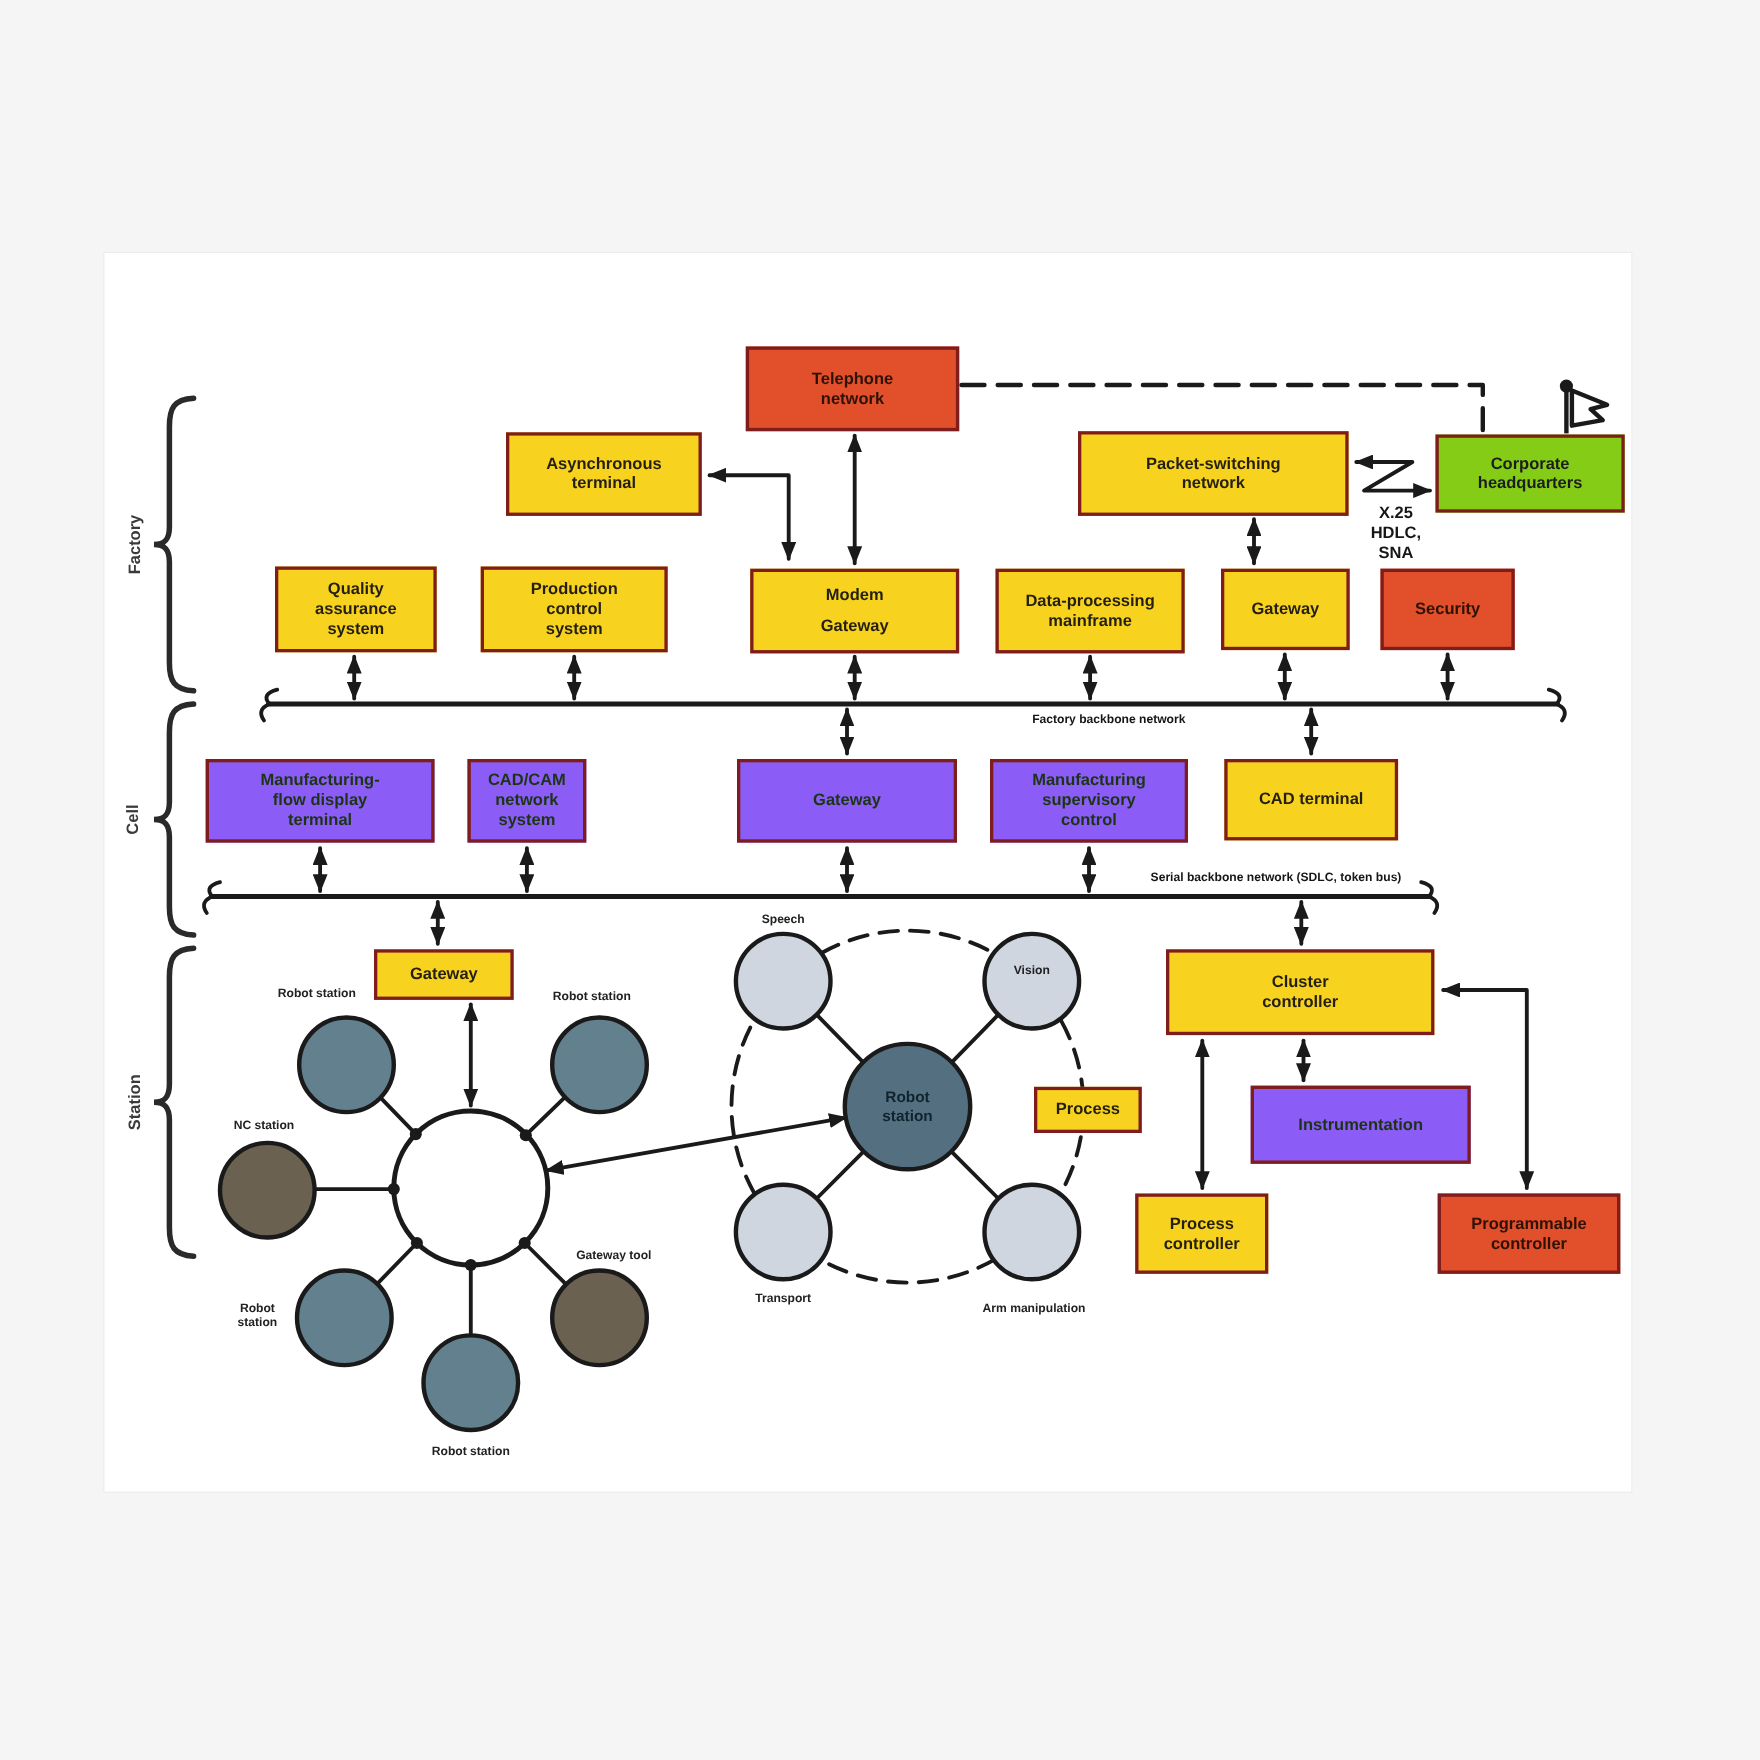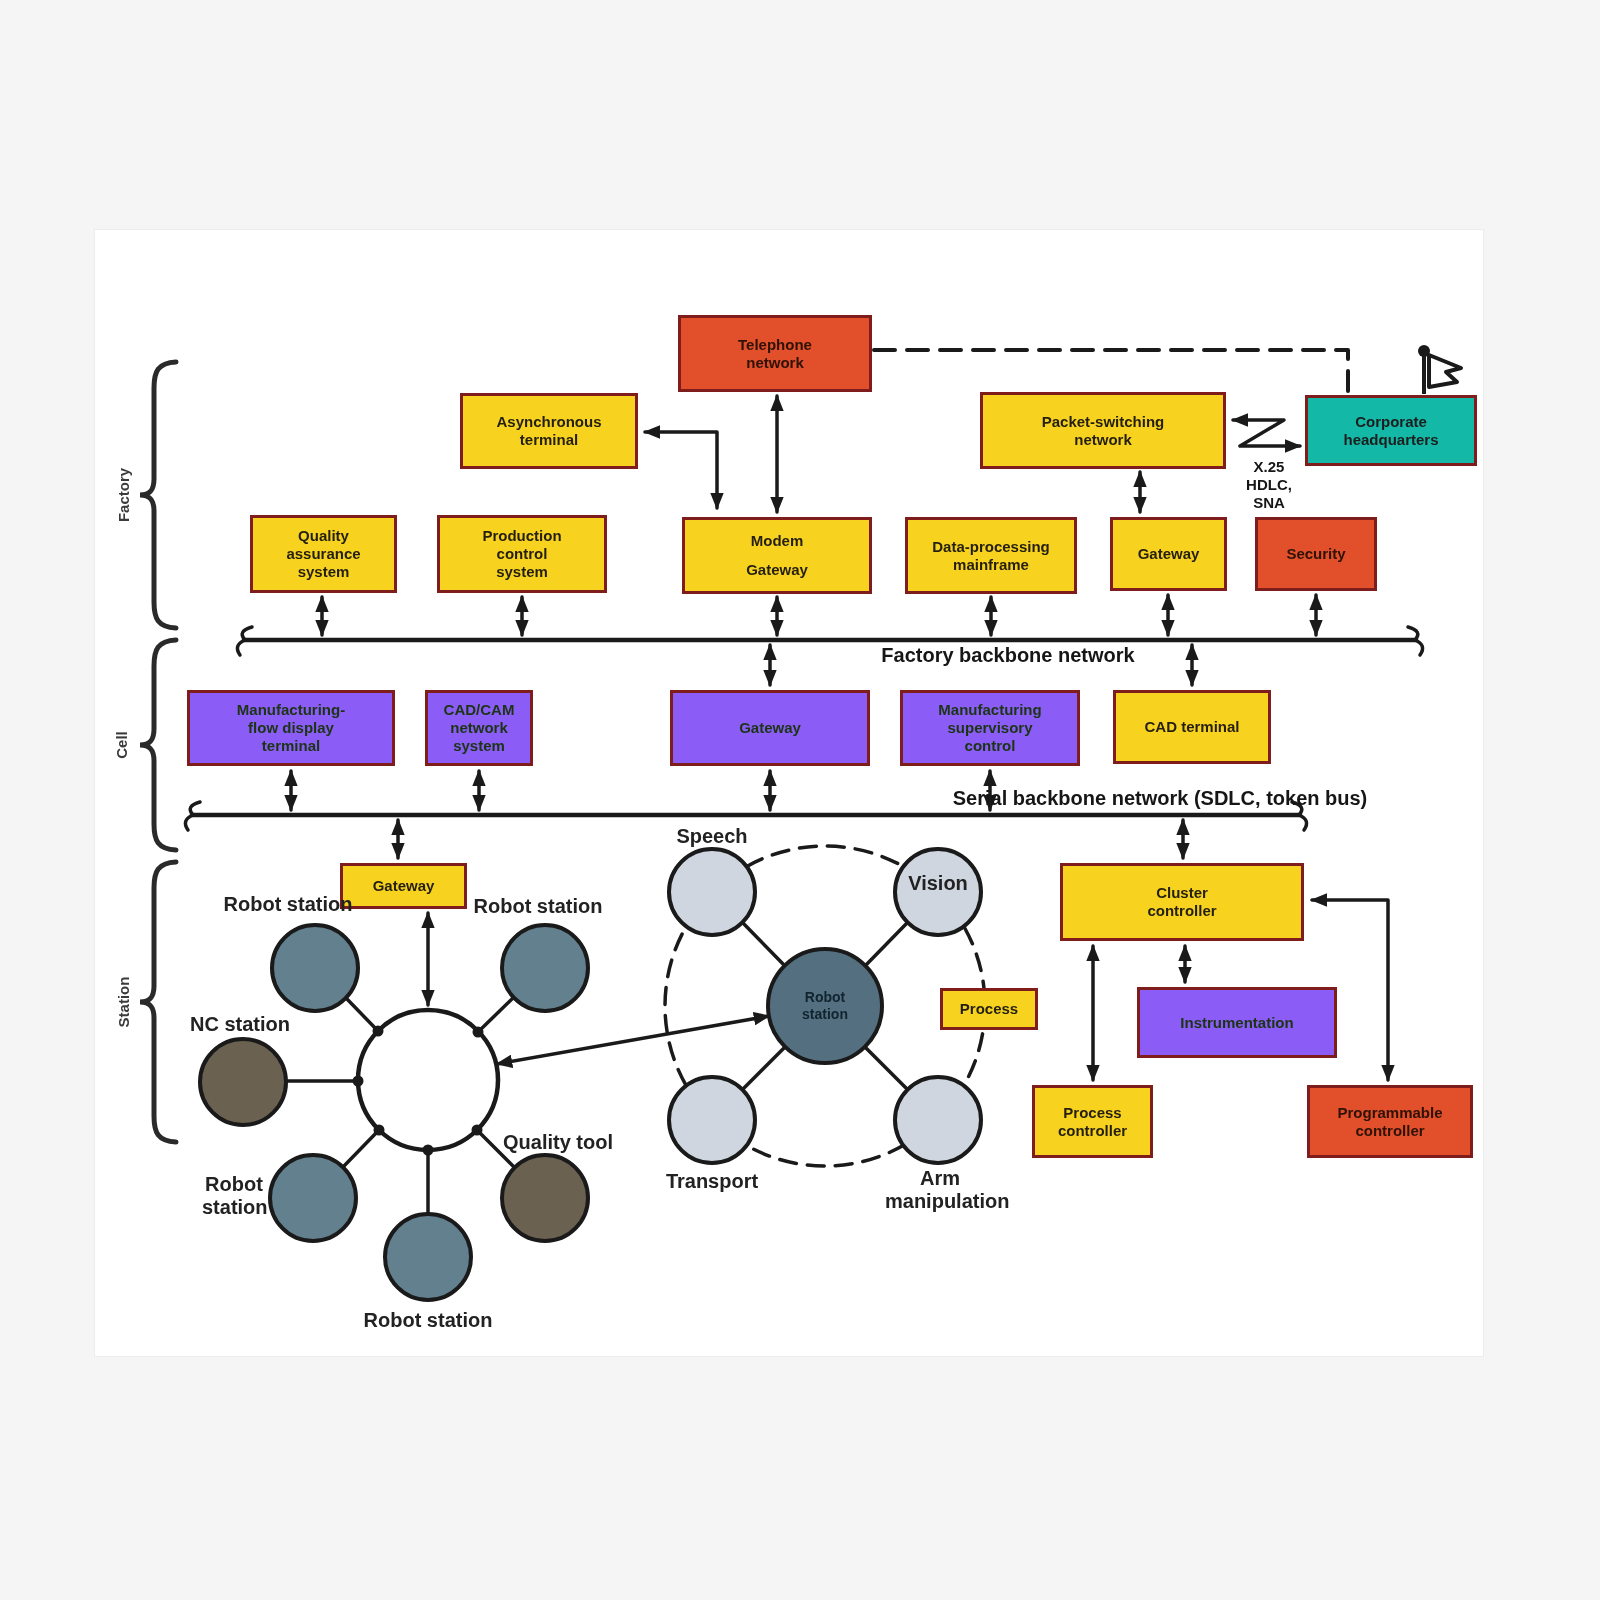--- a/index.html
+++ b/index.html
@@ -11,32 +11,32 @@
   .bus{stroke-width:4.5;}
   .a2{marker-start:url(#ah);marker-end:url(#ah);}
   .dashln{stroke-dasharray:21 12;stroke-width:4;}
   .dashc{stroke-dasharray:17 11;stroke-width:3.5;}
   .box{position:absolute;display:flex;align-items:center;justify-content:center;flex-direction:column;
        border:3px solid #7f1d1d;box-sizing:border-box;text-align:center;
        font-size:15px;font-weight:700;line-height:1.18;color:#241f10;}
   .yellow{background:#F7D320;}
   .green{background:#8b5cf6;color:#1b3514;}
   .red{background:#E14F2B;color:#2e1206;}
-  .white{background:#14b8a6;color:#1d1d1d;}
+  .white{background:#84cc16;color:#1d1d1d;}
   .mw85 span{display:block;max-width:85px;}
   .mw90 span{display:block;max-width:90px;}
   .mw92 span{display:block;max-width:92px;}
   .mw95 span{display:block;max-width:95px;}
   .mw110 span{display:block;max-width:110px;}
   .mw115 span{display:block;max-width:115px;}
   .mw120 span{display:block;max-width:120px;}
   .mw130 span{display:block;max-width:130px;}
   .mw135 span{display:block;max-width:135px;}
   .mw150 span{display:block;max-width:150px;}
-  .flabel{position:absolute;transform:translate(-50%,-50%);font-size:20px;font-weight:600;color:#222;
+  .flabel{position:absolute;transform:translate(-50%,-50%);font-size:11px;font-weight:600;color:#222;
           text-align:center;white-space:nowrap;line-height:1.15;}
   .flabel.wrap{white-space:normal;}
   .busLabel{font-weight:600;color:#161616;}
   .bracketLabel{position:absolute;transform:translate(-50%,-50%) rotate(-90deg);font-size:15px;font-weight:600;color:#3a3a3a;}
   .hubLabel{position:absolute;transform:translate(-50%,-50%);width:70px;text-align:center;font-size:14px;
             font-weight:700;color:#10242f;line-height:1.2;}
   .proto{position:absolute;font-size:15px;font-weight:700;color:#161616;text-align:center;line-height:1.2;}
 </style>
 </head>
 <body>
@@ -223,21 +223,21 @@
   </div>
 
   <div class="bracketLabel" style="left:123px;top:495px;">Factory</div>
   <div class="bracketLabel" style="left:121px;top:745px;">Cell</div>
   <div class="bracketLabel" style="left:123px;top:1002px;">Station</div>
 
   <div class="flabel" style="left:288px;top:904px;">Robot station</div>
   <div class="flabel" style="left:538px;top:906px;">Robot station</div>
   <div class="flabel" style="left:240px;top:1024px;">NC station</div>
   <div class="flabel wrap" style="left:234px;top:1196px;width:64px;">Robot station</div>
-  <div class="flabel" style="left:558px;top:1142px;">Quality tool</div>
+  <div class="flabel" style="left:558px;top:1142px;">Gateway tool</div>
   <div class="flabel" style="left:428px;top:1320px;">Robot station</div>
 
   <div class="flabel" style="left:712px;top:836px;">Speech</div>
   <div class="flabel" style="left:938px;top:836px;margin-top:47px;">Vision</div>
   <div class="flabel" style="left:712px;top:1181px;">Transport</div>
   <div class="flabel wrap" style="left:940px;top:1190px;width:110px;">Arm manipulation</div>
 
   <div class="hubLabel" style="left:825px;top:1006px;">Robot station</div>
 </div>
 

